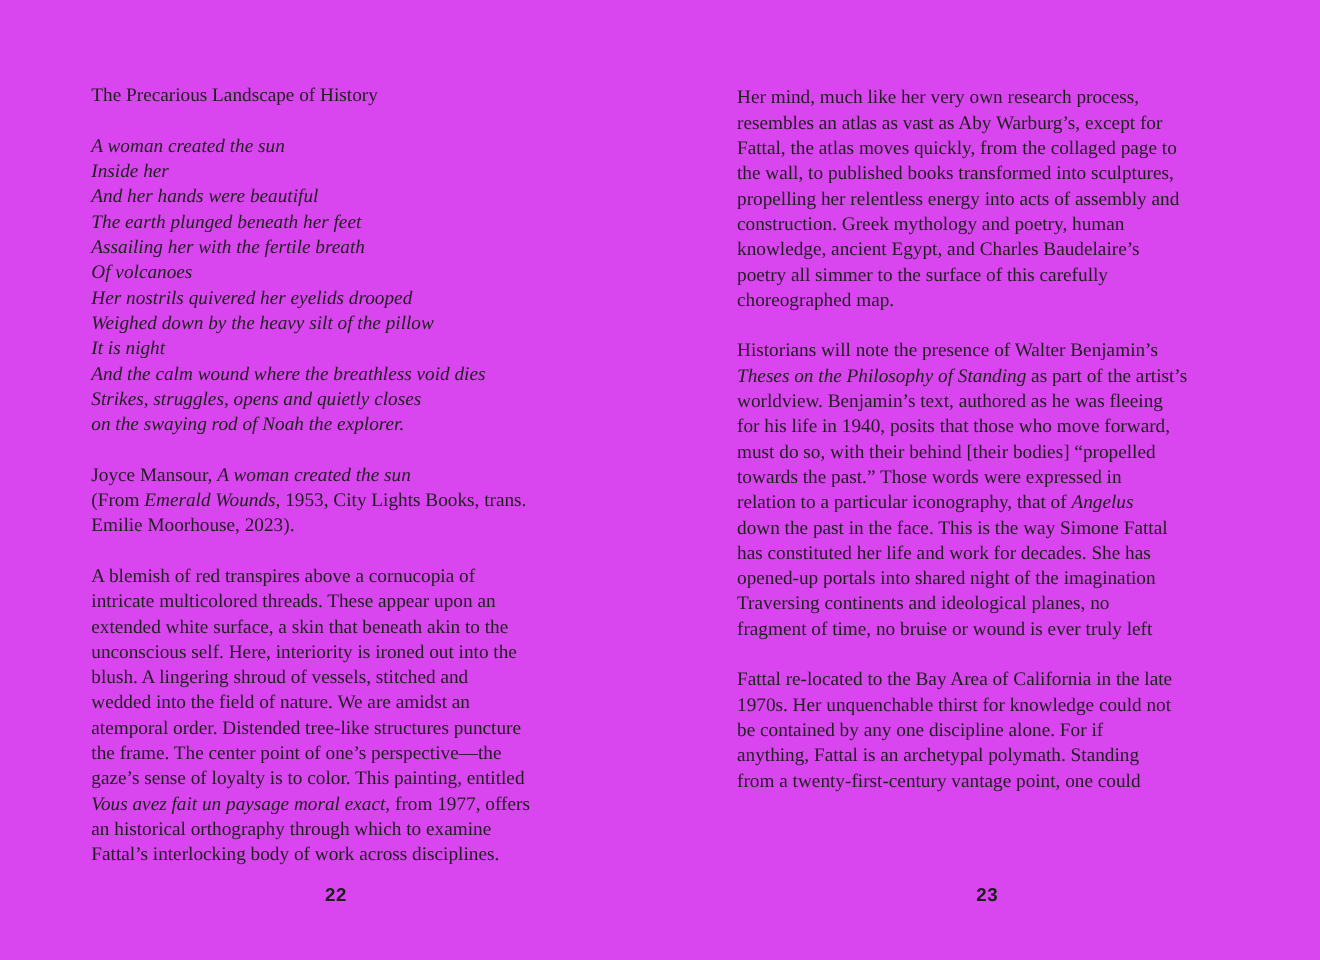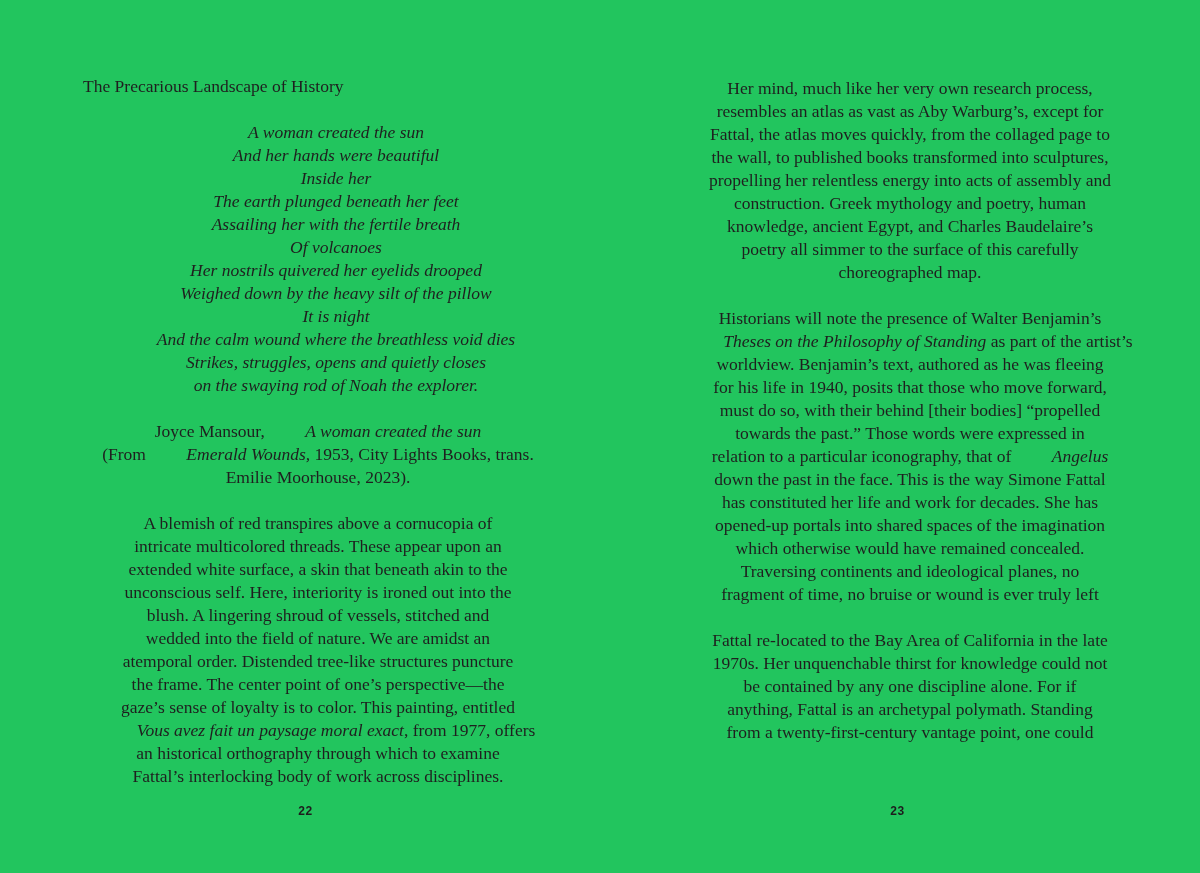--- a/index.html
+++ b/index.html
@@ -12,67 +12,67 @@
     width: 1200px;
     height: 873px;
     overflow: hidden;
     font-family: "Liberation Serif", serif;
     color: #1f1f1f;
   }
   .page {
     position: absolute;
     top: 0;
     height: 873px;
-    background: #22c55e;
+    background: #d946ef;
   }
   .page.left  { left: 0;   width: 600px; }
   .page.right { left: 600px; width: 600px; }
 
   .col {
     position: absolute;
     font-size: 17.5px;
     line-height: 23px;
   }
   .col.left-col  { left: 83px; top: 75px;  width: 470px; }
   .col.right-col { left: 70px; top: 77px;  width: 480px; } 
 
   .title {
     line-height: 23px;
     white-space: nowrap;
   }
-  .block { margin-top: 23px; text-align: center; }
+  .block { margin-top: 23px; }
   .line  { white-space: nowrap; }
-  .it    { font-style: italic; margin-left: 36px; }
+  .it    { font-style: italic; }
   .rm    { font-style: normal; }
 
   .folio {
     position: absolute;
     top: 804px;
     font-family: "Liberation Sans", sans-serif;
-    font-size: 12px;
+    font-size: 17px;
     font-weight: 700;
     letter-spacing: 0.6px;
     color: #1d1d1d;
     text-align: center;
   }
   .folio.left-folio  { left: 83px; width: 445px; }
   .folio.right-folio { left: 70px; width: 455px; }
 </style>
 </head>
 <body>
 
 <div>
 
   <div class="page left">
     <div class="col left-col">
       <div class="title">The Precarious Landscape of History</div>
       <div class="block poem">
           <div class="line"><span class="it">A woman created the sun</span></div>
+          <div class="line"><span class="it">Inside her</span></div>
           <div class="line"><span class="it">And her hands were beautiful</span></div>
-          <div class="line"><span class="it">Inside her</span></div>
           <div class="line"><span class="it">The earth plunged beneath her feet</span></div>
           <div class="line"><span class="it">Assailing her with the fertile breath</span></div>
           <div class="line"><span class="it">Of volcanoes</span></div>
           <div class="line"><span class="it">Her nostrils quivered her eyelids drooped</span></div>
           <div class="line"><span class="it">Weighed down by the heavy silt of the pillow</span></div>
           <div class="line"><span class="it">It is night</span></div>
           <div class="line"><span class="it">And the calm wound where the breathless void dies</span></div>
           <div class="line"><span class="it">Strikes, struggles, opens and quietly closes</span></div>
           <div class="line"><span class="it">on the swaying rod of Noah the explorer.</span></div>
         </div>
@@ -115,22 +115,21 @@
       <div class="block body-text">
           <div class="line"><span class="rm">Historians will note the presence of Walter Benjamin’s</span></div>
           <div class="line"><span class="it">Theses on the Philosophy of Standing</span><span class="rm"> as part of the artist’s</span></div>
           <div class="line"><span class="rm">worldview. Benjamin’s text, authored as he was fleeing</span></div>
           <div class="line"><span class="rm">for his life in 1940, posits that those who move forward,</span></div>
           <div class="line"><span class="rm">must do so, with their behind [their bodies] “propelled</span></div>
           <div class="line"><span class="rm">towards the past.” Those words were expressed in</span></div>
           <div class="line"><span class="rm">relation to a particular iconography, that of </span><span class="it">Angelus</span></div>
           <div class="line"><span class="rm">down the past in the face. This is the way Simone Fattal</span></div>
           <div class="line"><span class="rm">has constituted her life and work for decades. She has</span></div>
-          <div class="line"><span class="rm">opened-up portals into shared spaces of the imagination</span></div>
-          <div class="line"><span class="rm">which otherwise would have remained concealed.</span></div>
+          <div class="line"><span class="rm">opened-up portals into shared night of the imagination</span></div>
           <div class="line"><span class="rm">Traversing continents and ideological planes, no</span></div>
           <div class="line"><span class="rm">fragment of time, no bruise or wound is ever truly left</span></div>
         </div>
       <div class="block body-text">
           <div class="line"><span class="rm">Fattal re-located to the Bay Area of California in the late</span></div>
           <div class="line"><span class="rm">1970s. Her unquenchable thirst for knowledge could not</span></div>
           <div class="line"><span class="rm">be contained by any one discipline alone. For if</span></div>
           <div class="line"><span class="rm">anything, Fattal is an archetypal polymath. Standing</span></div>
           <div class="line"><span class="rm">from a twenty-first-century vantage point, one could</span></div>
         </div>

